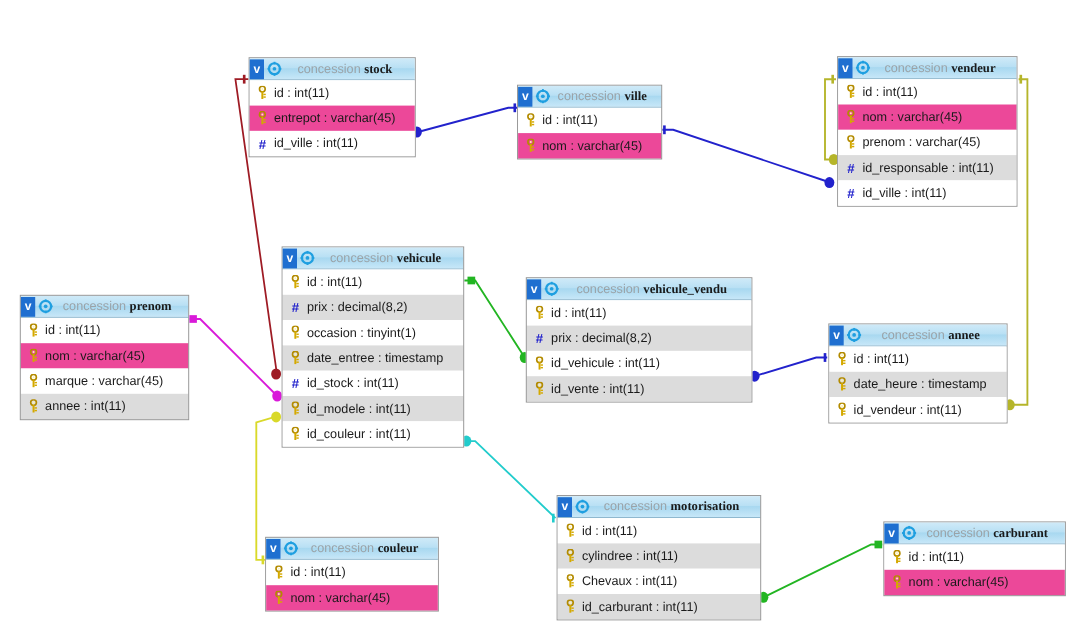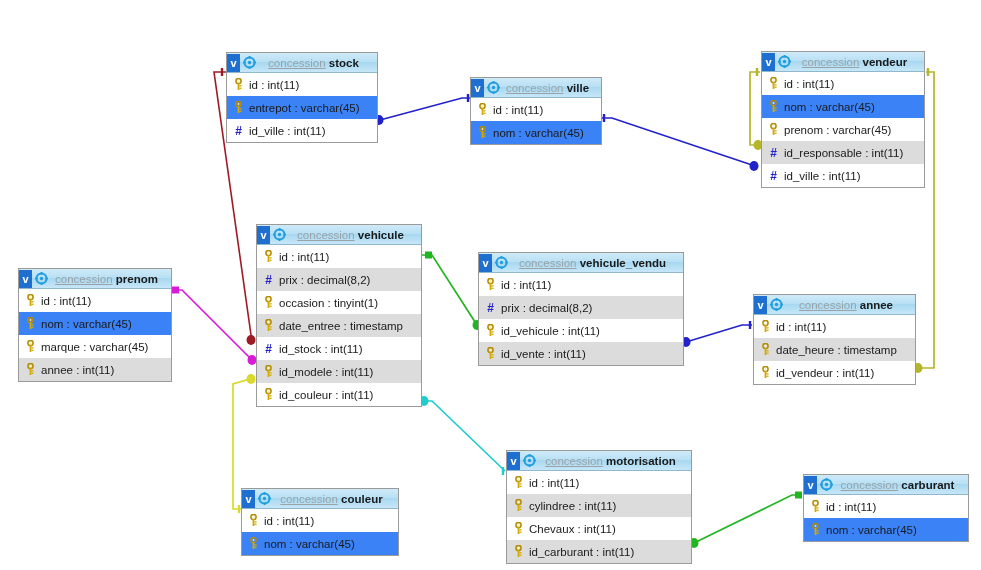--- a/index.html
+++ b/index.html
@@ -44,36 +44,36 @@
     display:flex;align-items:center;justify-content:center;
   }
   .hdr-title{
     flex:1 1 auto;
     text-align:center;
     font-size:11.5px;
     white-space:nowrap;
     overflow:hidden;
     padding-right:4px;
   }
-  .schema{color:#9aa3a8;text-decoration:underline;}
-  .tname{color:#1a1a1a;font-weight:bold;}
+  .schema{color:#9aa3a8;}
+  .tname{color:#1a1a1a;font-weight:bold;font-family:Liberation Serif, serif;}
 
   .tbl-row{
     height:23px;
     display:flex;
     align-items:center;
     font-size:11.5px;
     color:#1a1a1a;
     padding-left:5px;
     box-sizing:border-box;
     white-space:nowrap;
   }
   .tbl-row.white{background:#ffffff;}
   .tbl-row.gray{background:#dcdcdc;}
-  .tbl-row.pink{background:#3b82f6;}
+  .tbl-row.pink{background:#ec4899;}
 
   .col-icon{
     width:13px;flex:0 0 auto;
     display:flex;align-items:center;justify-content:center;
     margin-right:4px;
   }
   .hashmark{
     color:#2222cc;font-weight:bold;font-size:12px;
     font-family:"Liberation Sans", sans-serif;
     line-height:1;

